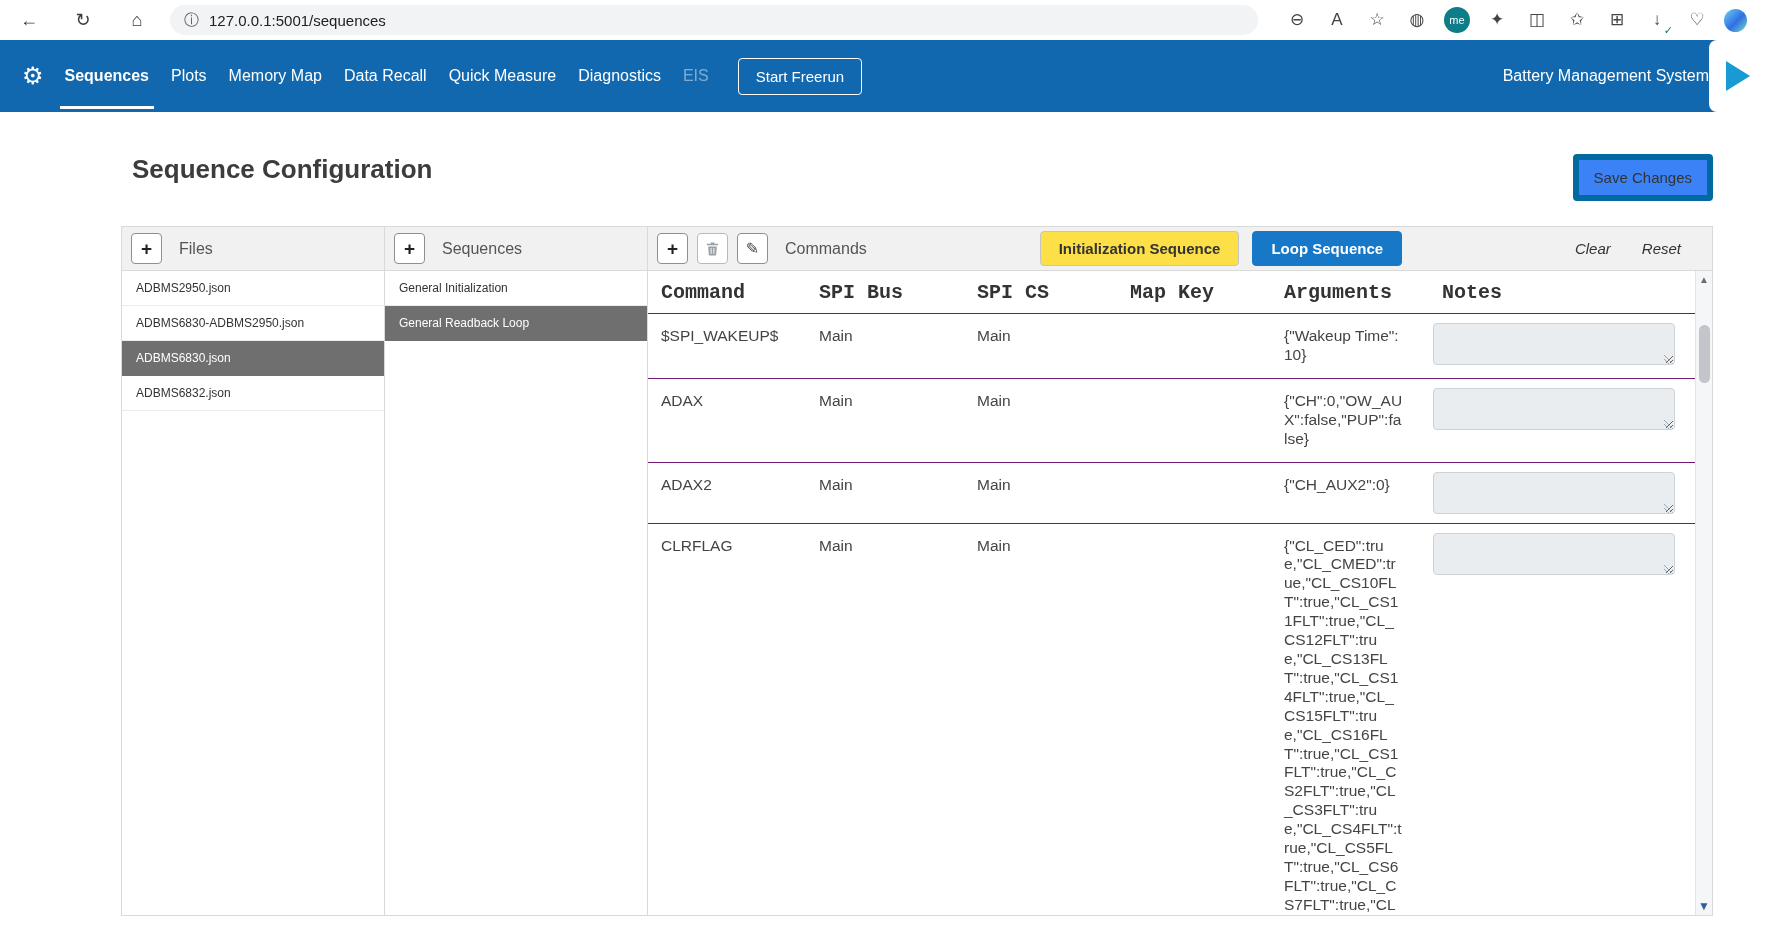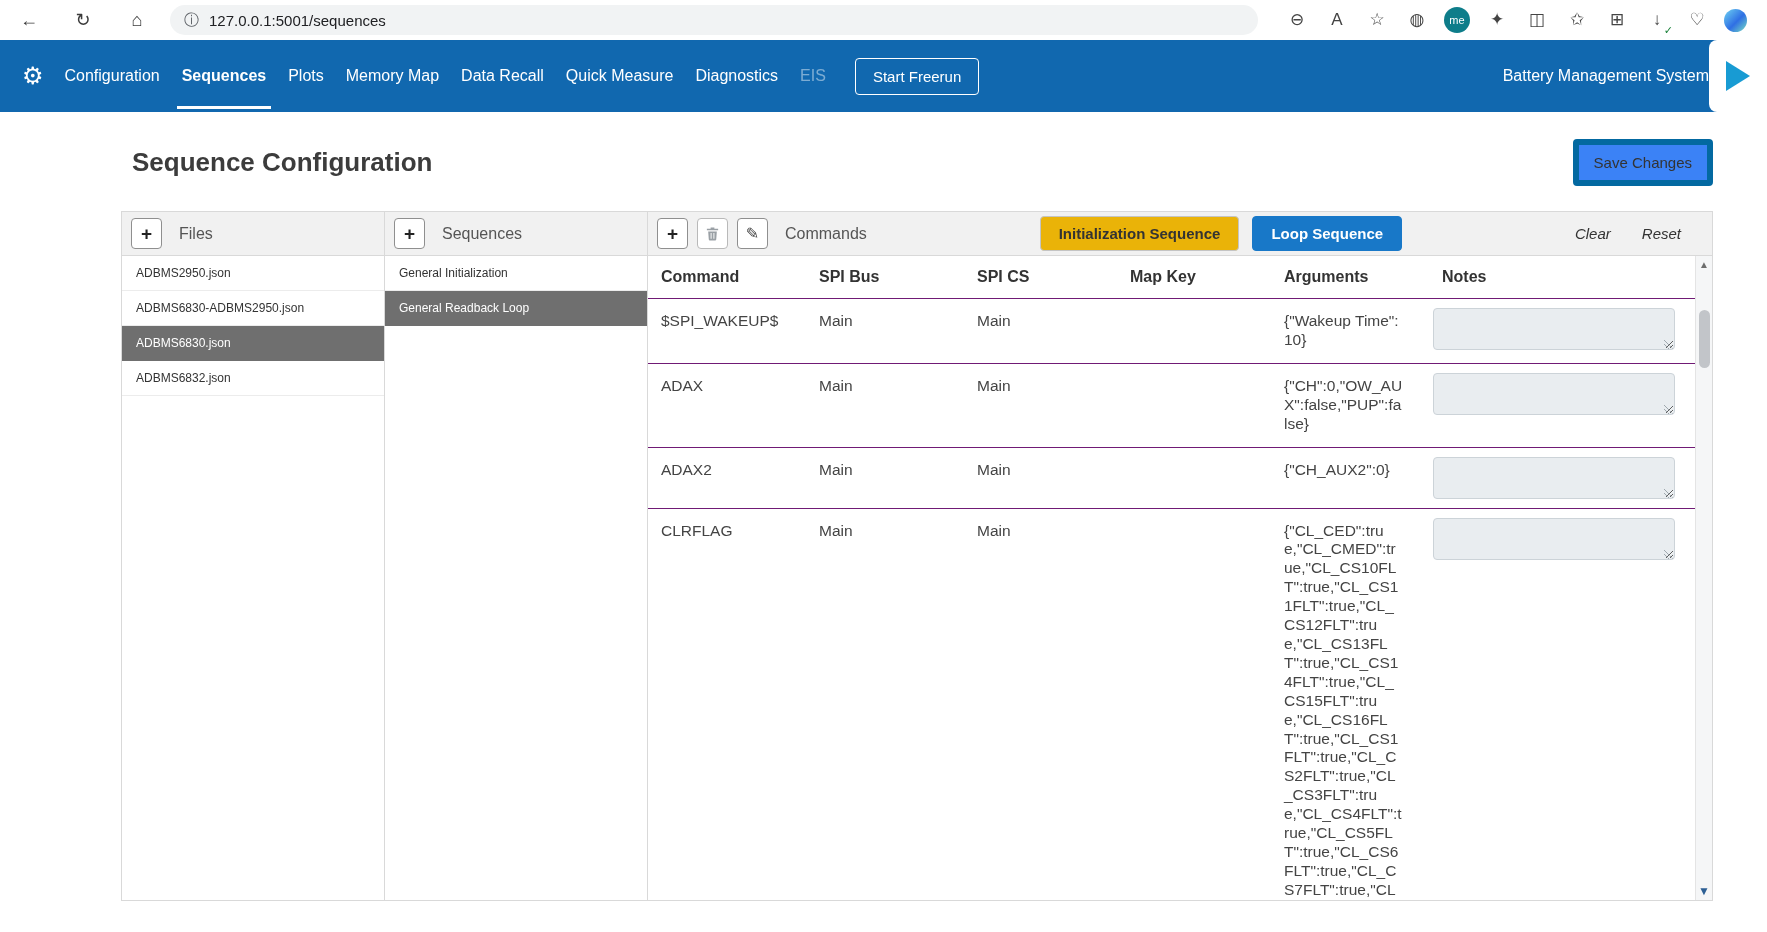--- a/index.html
+++ b/index.html
@@ -65,21 +65,21 @@
     display: flex; align-items: center; justify-content: center; cursor: pointer;
   }
   .play-tri {
     width: 0; height: 0;
     border-left: 24px solid #189bd3;
     border-top: 15px solid transparent; border-bottom: 15px solid transparent;
   }
 
   
   .content { padding: 0 54px 0 121px; }
-  .page-head { display: flex; align-items: center; justify-content: space-between; margin-top: 27px; }
+  .page-head { display: flex; justify-content: space-between; margin-top: 42px; }
   .page-title { font-size: 26px; font-weight: bold; color: #3c3c3c; padding-left: 11px; }
   .save-btn {
     background: #3b82f6; border: 6px solid #0369a1; border-radius: 4px;
     padding: 9px 15px; font-size: 15px; color: #333; font-family: inherit; cursor: pointer;
   }
 
   .panels { display: flex; margin-top: 25px; height: 690px; }
   .panel { border: 1px solid #d9d9d9; background: #fff; }
   .files-panel, .seq-panel { width: 264px; flex: 0 0 264px; }
   .seq-panel, .cmd-panel { margin-left: -1px; }
@@ -105,36 +105,36 @@
   }
   .list-item.selected {
     background: var(--selected-gray, #6f6f6f); color: #fff;
     border-bottom-color: var(--selected-gray, #6f6f6f);
   }
 
   .seq-type-btn {
     height: 35px; padding: 0 18px; border-radius: 4px; font-size: 15px; font-weight: bold;
     font-family: inherit; cursor: pointer; white-space: nowrap;
   }
-  .seq-type-btn.init { background: #eab308; border: 1px solid #c4c4c4; color: #333; }
+  .seq-type-btn.init { background: #fde047; border: 1px solid #c4c4c4; color: #333; }
   .seq-type-btn.loop {
     background: var(--primary-blue, #1878c8); border: 1px solid var(--primary-blue, #1878c8);
     color: #fff; margin-left: 4px;
   }
   .head-spacer { flex: 1; }
   .link { font-size: 15px; color: #333; cursor: pointer; margin-right: 22px; white-space: nowrap; font-style: italic; }
 
   
   .table-wrap { position: relative; flex: 1; overflow: hidden; padding-right: 17px; }
   .thead, .trow {
     display: grid;
     grid-template-columns: 158px 158px 153px 154px 158px minmax(0, 1fr);
   }
   .thead { height: 42px; align-items: center; }
-  .th { font-size: 16px; font-weight: bold; color: #333; padding: 0 13px; white-space: nowrap; }
+  .th { font-size: 20px; font-weight: bold; color: #333; padding: 0 13px; white-space: nowrap; font-family: Liberation Mono, monospace; }
   .trow { border-top: 1px solid #701a75; }
   .td { padding: 13px; font-size: 15.5px; color: #444; line-height: 1.22; }
   .td-arguments { word-break: break-all; padding-right: 26px; }
   .td-notes { padding: 9px 12px 9px 4px; }
   .notes-input {
     width: 100%; max-width: 242px; height: 42px; display: block;
     border: 1px solid #ccd3d8; border-radius: 4px; resize: both;
     font-family: inherit; font-size: 14px; padding: 4px 6px; color: #333;
     background:
       linear-gradient(45deg, transparent 0 3px, #9fa8ae 3px 4px, transparent 4px 6px, #9fa8ae 6px 7px, transparent 7px)
@@ -180,21 +180,20 @@
         <span class="bicon">⊞</span>
         <span class="bicon">↓<span class="badge">✓</span></span>
         <span class="bicon">♡</span>
         <span class="bicon copilot"></span>
       </div>
   </div>
 
   <div class="navbar">
     <span class="gear">⚙</span>
     <div class="nav-items">
-        <div class="nav-item">Configuration</div>
         <div class="nav-item active">Sequences</div>
         <div class="nav-item">Plots</div>
         <div class="nav-item">Memory Map</div>
         <div class="nav-item">Data Recall</div>
         <div class="nav-item">Quick Measure</div>
         <div class="nav-item">Diagnostics</div>
         <div class="nav-item disabled">EIS</div>
       </div>
     <button class="freerun">Start Freerun</button>
     <div class="nav-spacer"></div>

